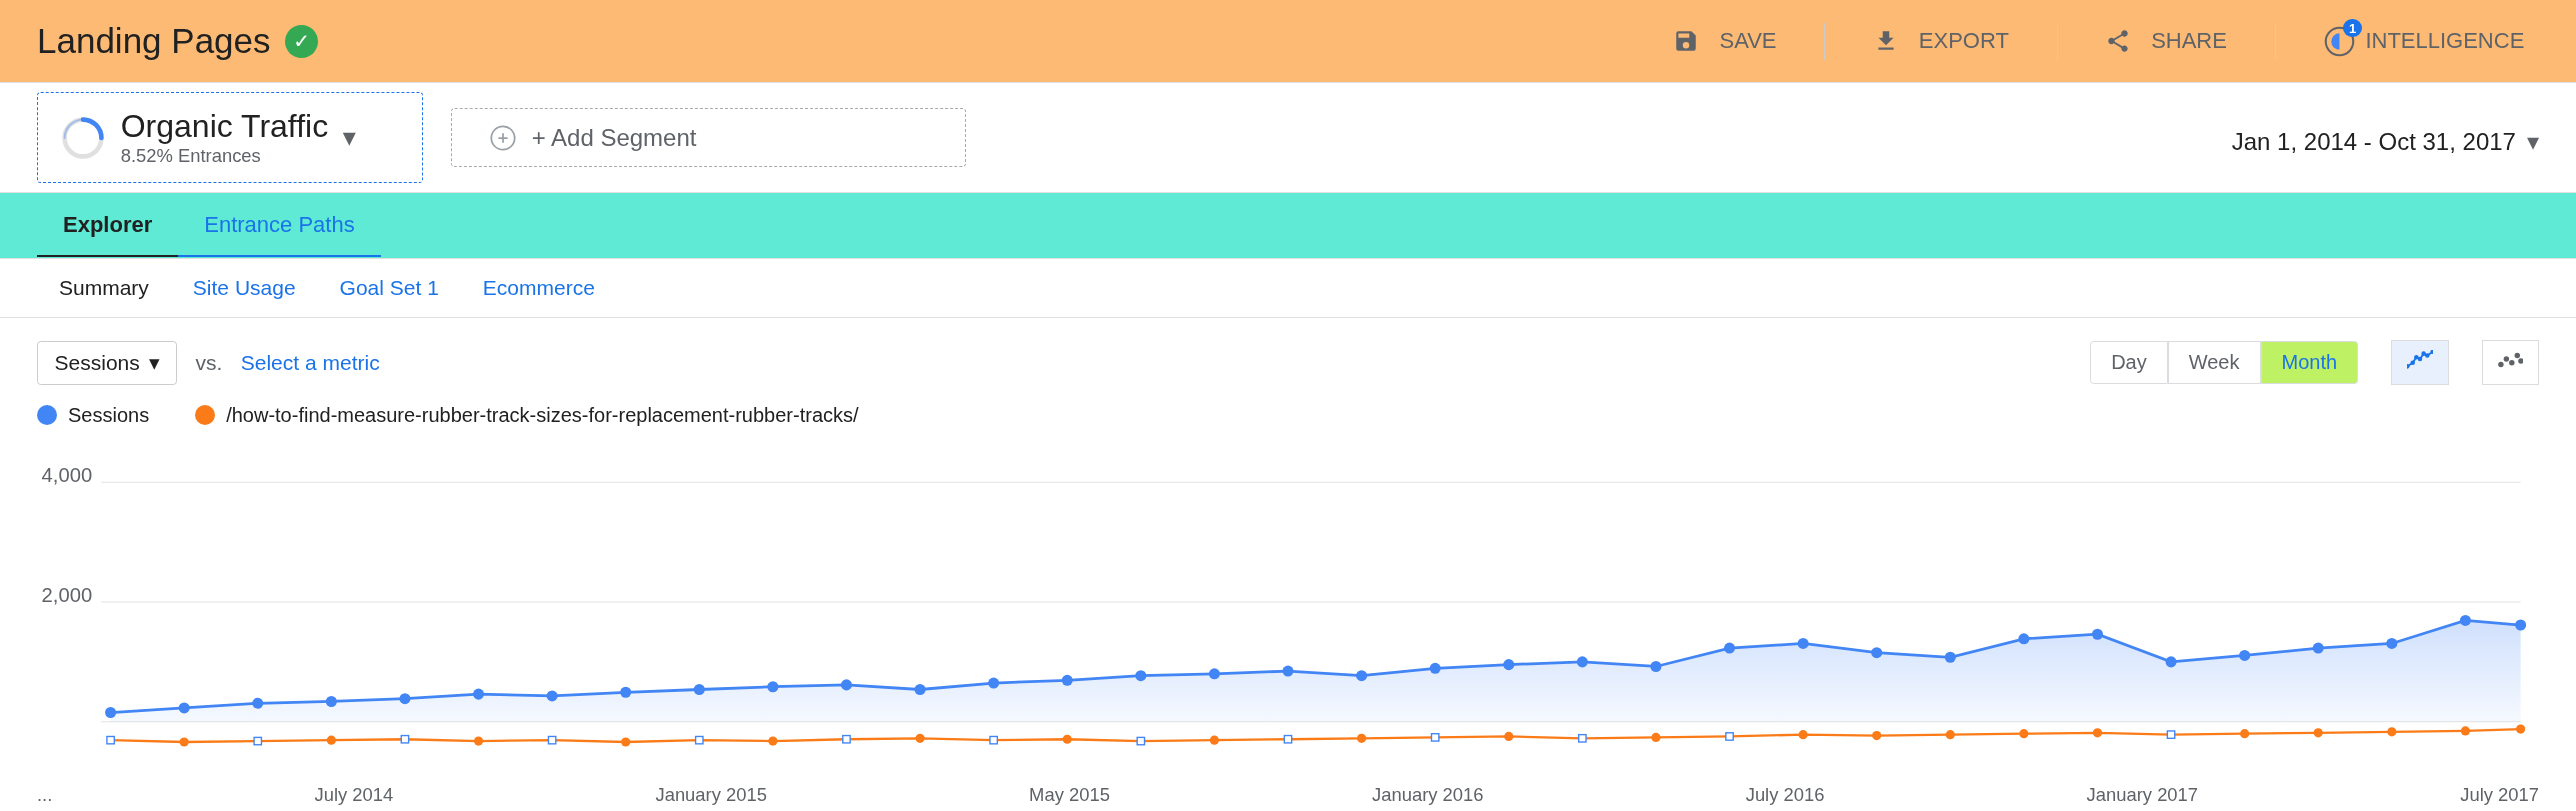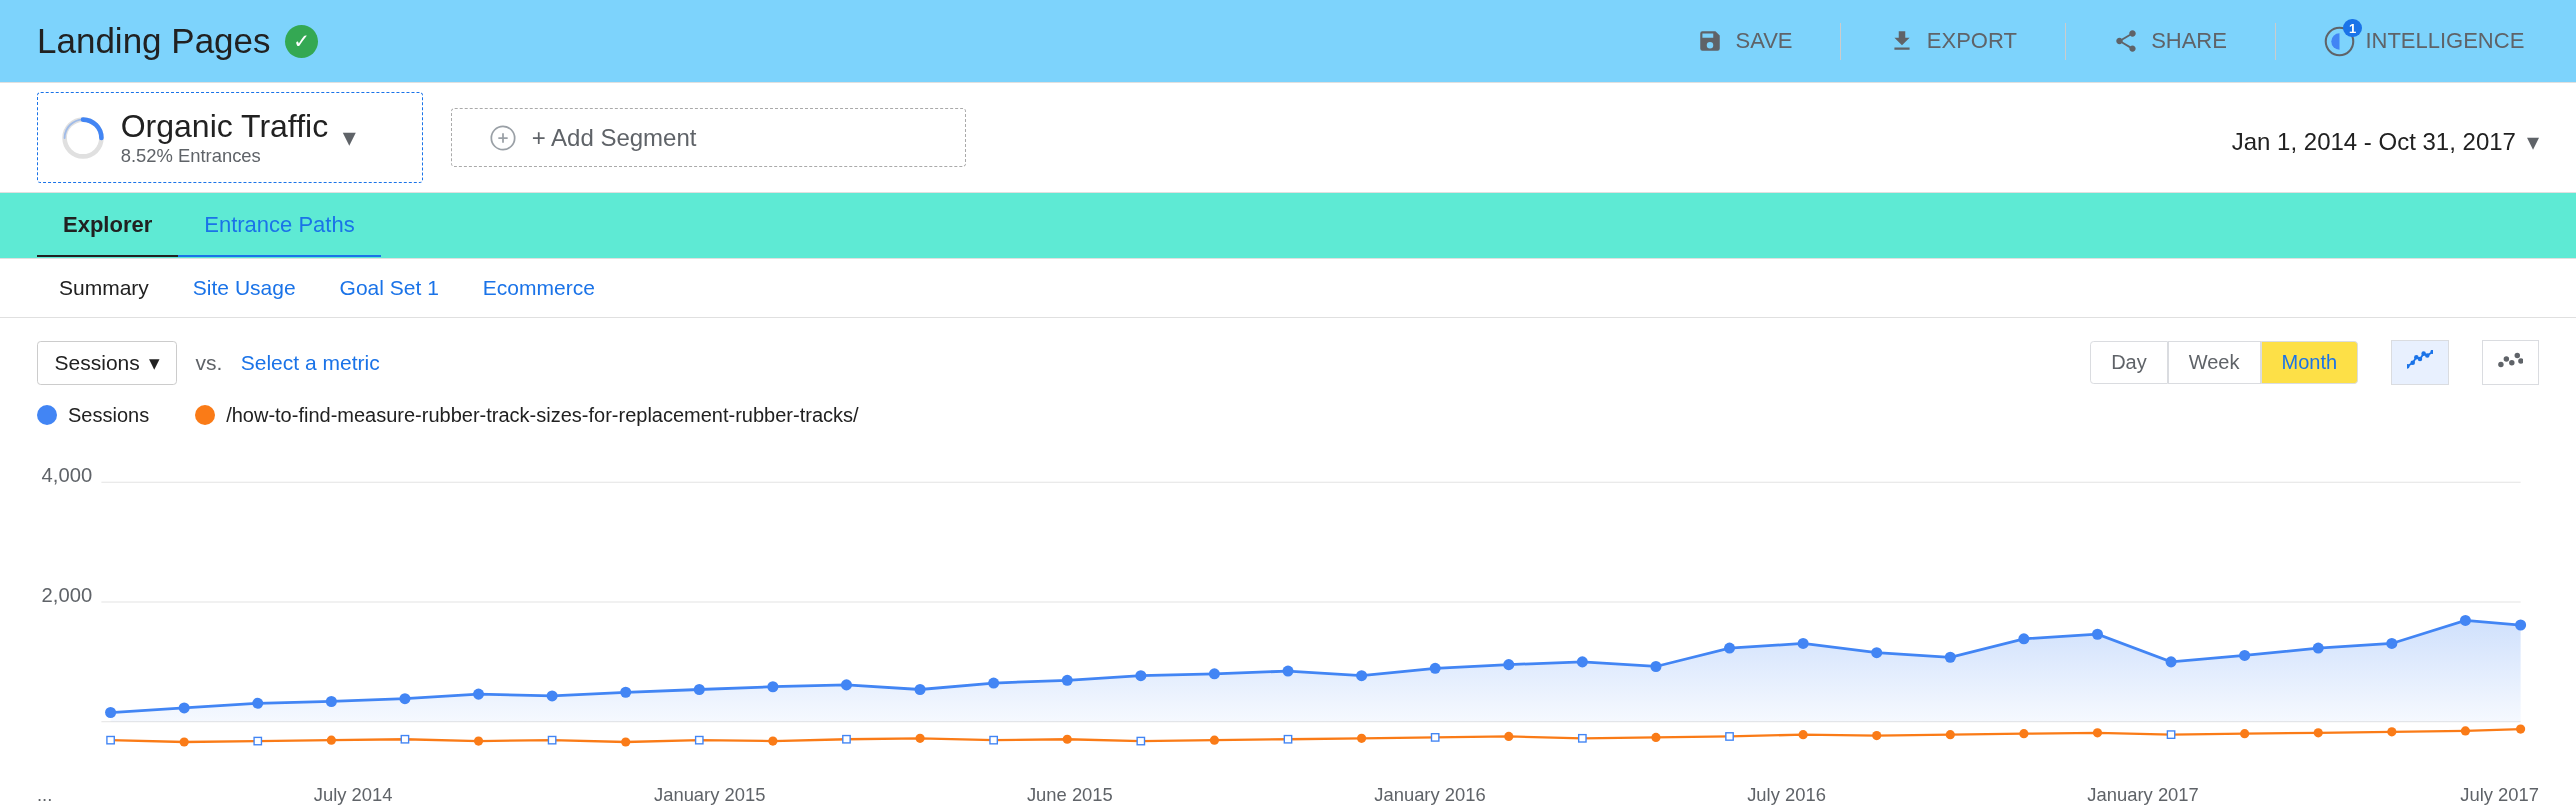--- a/index.html
+++ b/index.html
@@ -9,21 +9,21 @@
       width: 2576px;
       height: 811px;
       overflow: hidden;
       font-size: 22px;
     }
 
     .top-bar {
       display: flex;
       justify-content: space-between;
       padding: 16.6px 37px;
-      background: #7dd3fc;
+      background: #fdba74;
       border-bottom: 0.9px solid #e0e0e0;
       height: 83px;
     }
 
     .top-bar-left {
       display: flex;
       align-items: center;
       gap: 14.7px;
     }
 
@@ -47,21 +47,21 @@
 
     .top-bar-right {
       display: flex;
       align-items: center;
       gap: 33px;
     }
 
     .toolbar-btn {
       display: flex;
       align-items: center;
-      gap: 12px;
+      gap: 20px;
       color: #5f6368;
       font-size: 22px;
       cursor: pointer;
       padding: 7.4px 14.7px;
       border-radius: 3.7px;
     }
 
     .toolbar-divider {
       width: 0.9px;
       height: 37px;
@@ -251,21 +251,21 @@
     .period-btn {
       border: 0.9px solid #dadce0;
       padding: 9.2px 20px;
       font-size: 20px;
       cursor: pointer;
       color: #5f6368;
       background: #fff;
     }
 
     .period-btn.active {
-      background: #fde047;
+      background: #bef264;
       color: #1a73e8;
       font-weight: 500;
     }
 
     .period-btn:first-child { border-radius: 3.7px 0 0 3.7px; }
     .period-btn:last-child { border-radius: 0 3.7px 3.7px 0; }
 
     .chart-icon-btn {
       border: 0.9px solid #dadce0;
       padding: 9.2px 14.7px;
@@ -565,19 +565,19 @@
     <circle cx="2560" cy="331" r="5" fill="#fa7b17"></circle>
     <circle cx="2640" cy="330" r="5" fill="#fa7b17"></circle>
     <circle cx="2700" cy="328" r="5" fill="#fa7b17"></circle>
   </svg>
 </div>
 
 <div class="x-axis-labels">
   <span>...</span>
   <span>July 2014</span>
   <span>January 2015</span>
-  <span>June 2015</span>
+  <span>May 2015</span>
   <span>January 2016</span>
   <span>July 2016</span>
   <span>January 2017</span>
   <span>July 2017</span>
 </div>
 
 
 </body></html>

